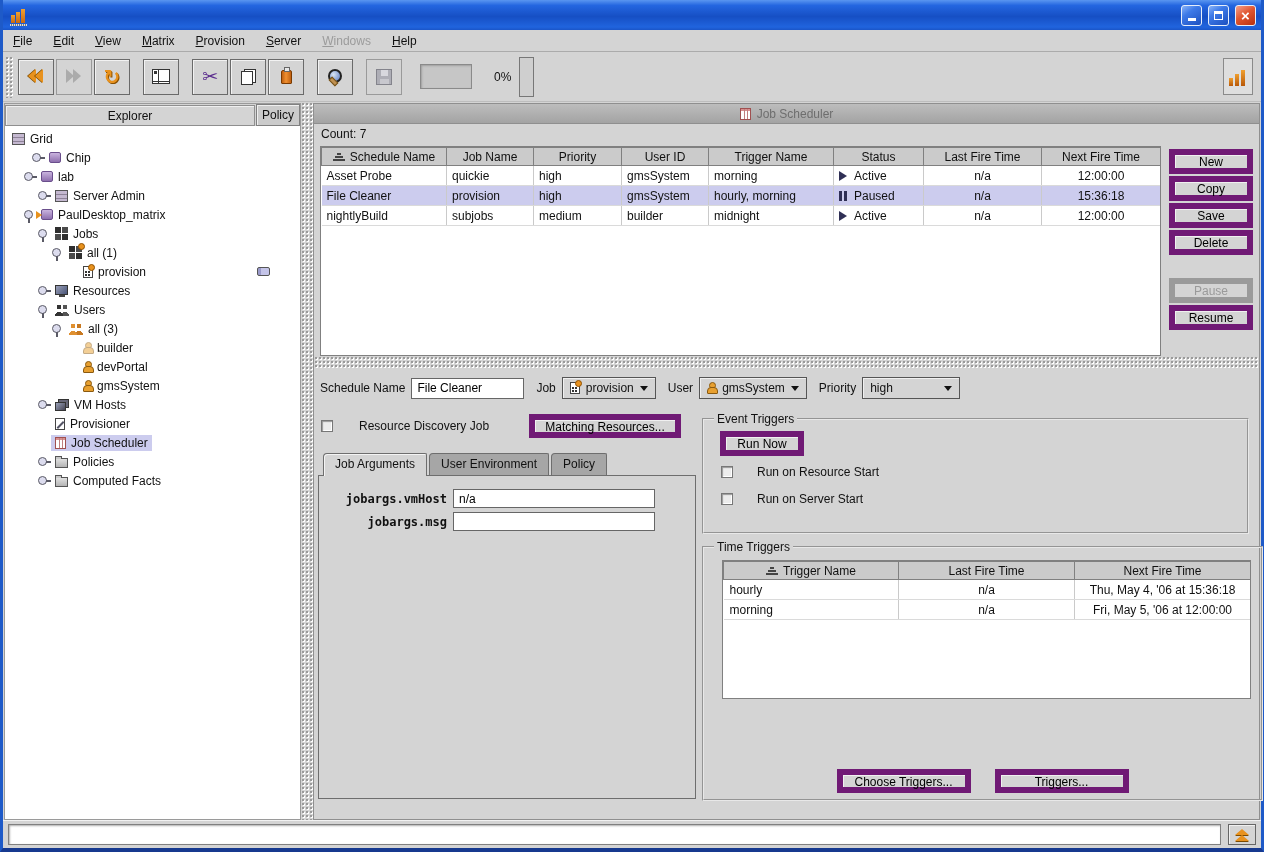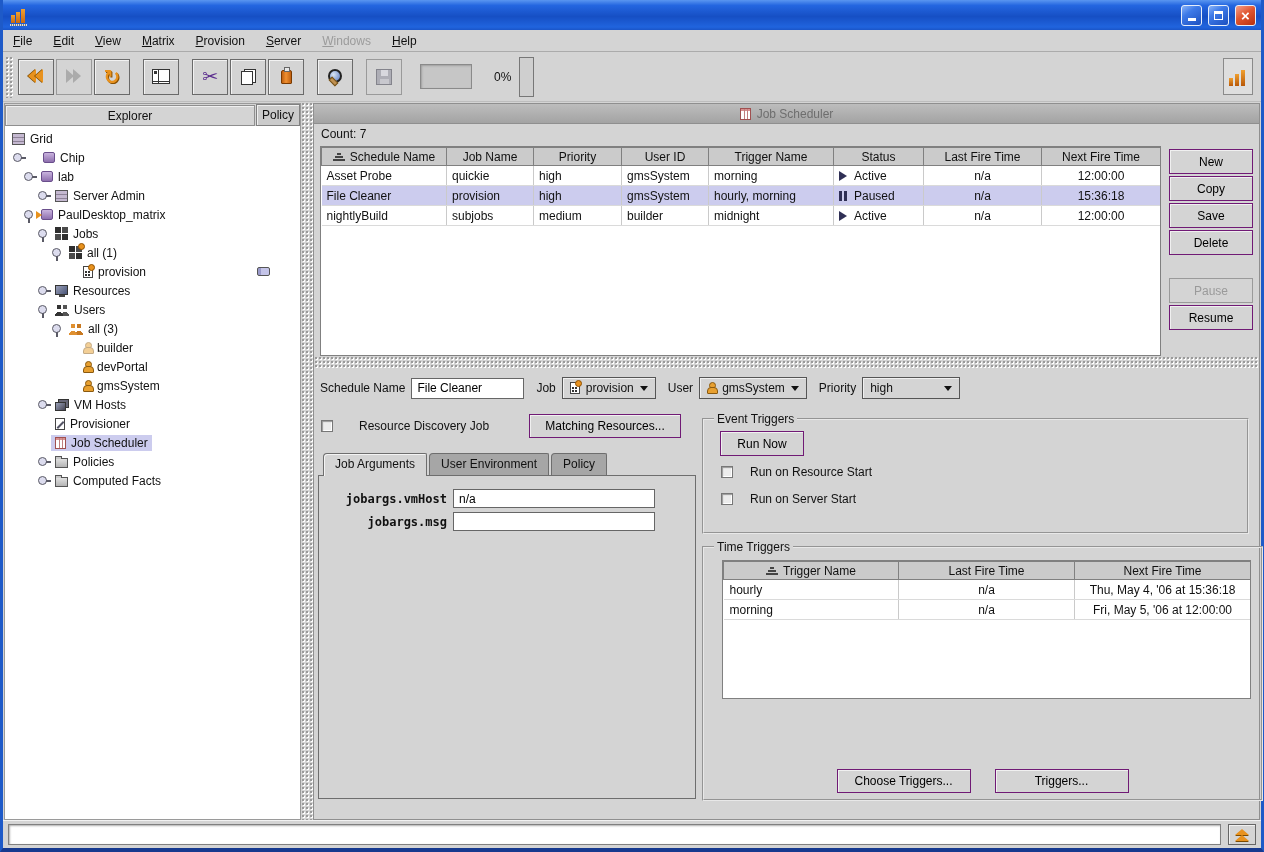--- a/index.html
+++ b/index.html
@@ -171,21 +171,21 @@
     background-image:linear-gradient(#444,#444),linear-gradient(#444,#444),linear-gradient(#444,#444);
     background-size:4px 2px,8px 2px,12px 2px; background-position:4px 0,2px 3px,0 6px; background-repeat:no-repeat; }
   td { height:20px; padding:0 5px; white-space:nowrap; overflow:hidden; border-right:1px solid #CACACA; border-bottom:1px solid #DADADA; }
   tr.selected td { background:#CCCCEE; }
   .al-center { text-align:center; }
   td.st-cell { border-left:1px solid #9A9A9A; }
   .st-wrap { display:flex; align-items:center; gap:7px; }
   .st-play { width:0; height:0; border-left:8px solid #2F2F55; border-top:5px solid transparent; border-bottom:5px solid transparent; }
   .st-pause { width:8px; height:10px; border-left:3px solid #2F2F55; border-right:3px solid #2F2F55; }
   .actions { width:92px; flex:none; margin-left:auto; display:flex; flex-direction:column; align-items:flex-end; padding-top:3px; }
-  .m-btn { width:84px; height:25px; background:#D4D4D4; border:1px solid #701a75; box-shadow:inset 1px 1px 0 #F0F0F0;
+  .m-btn { width:84px; height:25px; background:#D4D4D4; border:6px solid #701a75; box-shadow:inset 1px 1px 0 #F0F0F0;
     font:12px "Liberation Sans",sans-serif; margin-bottom:2px; cursor:default; }
   .m-btn.disabled { color:#9A9A9A; border-color:#9A9A9A; box-shadow:none; }
 
   
   .bottom-sec { flex:1; display:flex; flex-direction:column; min-height:0; padding:8px 10px 0 4px; }
   .form-row { display:flex; align-items:center; height:24px; flex:none; margin:0 0 12px 2px; }
   .lbl { margin-right:6px; }
   .txt { background:#fff; border:1px solid #666; height:21px; font:12px "Liberation Sans",sans-serif; padding:0 5px; }
   .sn-input { width:113px; }
   .gap { margin-left:12px; }
@@ -204,21 +204,21 @@
   .tab.active { background:#D4D4D4; box-shadow:inset 1px 1px 0 #F4F4F4; margin-bottom:-1px; padding-bottom:5px; }
   .tab-panel { flex:1; border:1px solid #6E6E6E; background:#D4D4D4; padding:13px 8px; }
   .ja-row { display:flex; align-items:center; margin-bottom:4px; }
   .ja-label { width:120px; text-align:right; margin-right:6px; font:bold 12px "DejaVu Sans Mono",monospace; }
   .ja-input { width:202px; height:19px; }
   .right-pane { flex:1; display:flex; flex-direction:column; margin-left:6px; padding-bottom:18px; min-width:0; }
   .fs { border:2px groove #E8E8E8; padding:2px 10px 6px; }
   .fs legend { padding:0 3px; }
   .event-fs { height:122px; flex:none; margin-bottom:6px; }
   .runnow { width:84px; height:25px; margin:3px 0 9px 6px; }
-  .cb-row { display:flex; align-items:center; gap:17px; margin:0 0 13px 7px; }
+  .cb-row { display:flex; align-items:center; gap:24px; margin:0 0 13px 7px; }
   .time-fs { flex:1; display:flex; flex-direction:column; min-height:0; }
   .tt-scroll { width:529px; height:139px; flex:none; background:#fff; border:1px solid #808080; margin:4px 0 0 8px; overflow:hidden; }
   #tt-table td:first-child { padding-left:6px; }
   .tt-buttons { display:flex; justify-content:center; gap:24px; margin-top:70px; }
   .m-btn.wide { width:134px; height:24px; margin:0; }
 
   
   .statusbar { height:28px; flex:none; display:flex; align-items:center; padding:3px 5px; background:#D4D4D4; border-top:1px solid #F2F2F2; }
   .status-field { flex:1; height:21px; background:#fff; border:1px solid #808080; box-shadow:inset 1px 1px 2px #AFAFAF; margin-right:7px; }
   .expand-btn { width:28px; height:21px; background:#D4D4D4; border:1px solid #666; box-shadow:inset 1px 1px 0 #F0F0F0;
@@ -307,21 +307,21 @@
         <div class="exp-tab main">Explorer</div>
         <div class="exp-tab policy">Policy</div>
       </div>
       <div class="tree">
           <div class="tree-row" style="padding-left: 3px;">
             <span class="nsel">
               <span class="ticon icon-grid"></span>
               <span class="tlabel">Grid</span>
             </span>
           </div>
-          <div class="tree-row" style="padding-left: 6px; gap: 13px;">
+          <div class="tree-row" style="padding-left: 25px;">
             <span class="expander collapsed"></span>
             <span class="nsel">
               <span class="ticon icon-chip"></span>
               <span class="tlabel">Chip</span>
             </span>
           </div>
           <div class="tree-row" style="padding-left: 17px;">
             <span class="expander collapsed"></span>
             <span class="nsel">
               <span class="ticon icon-chip"></span>

